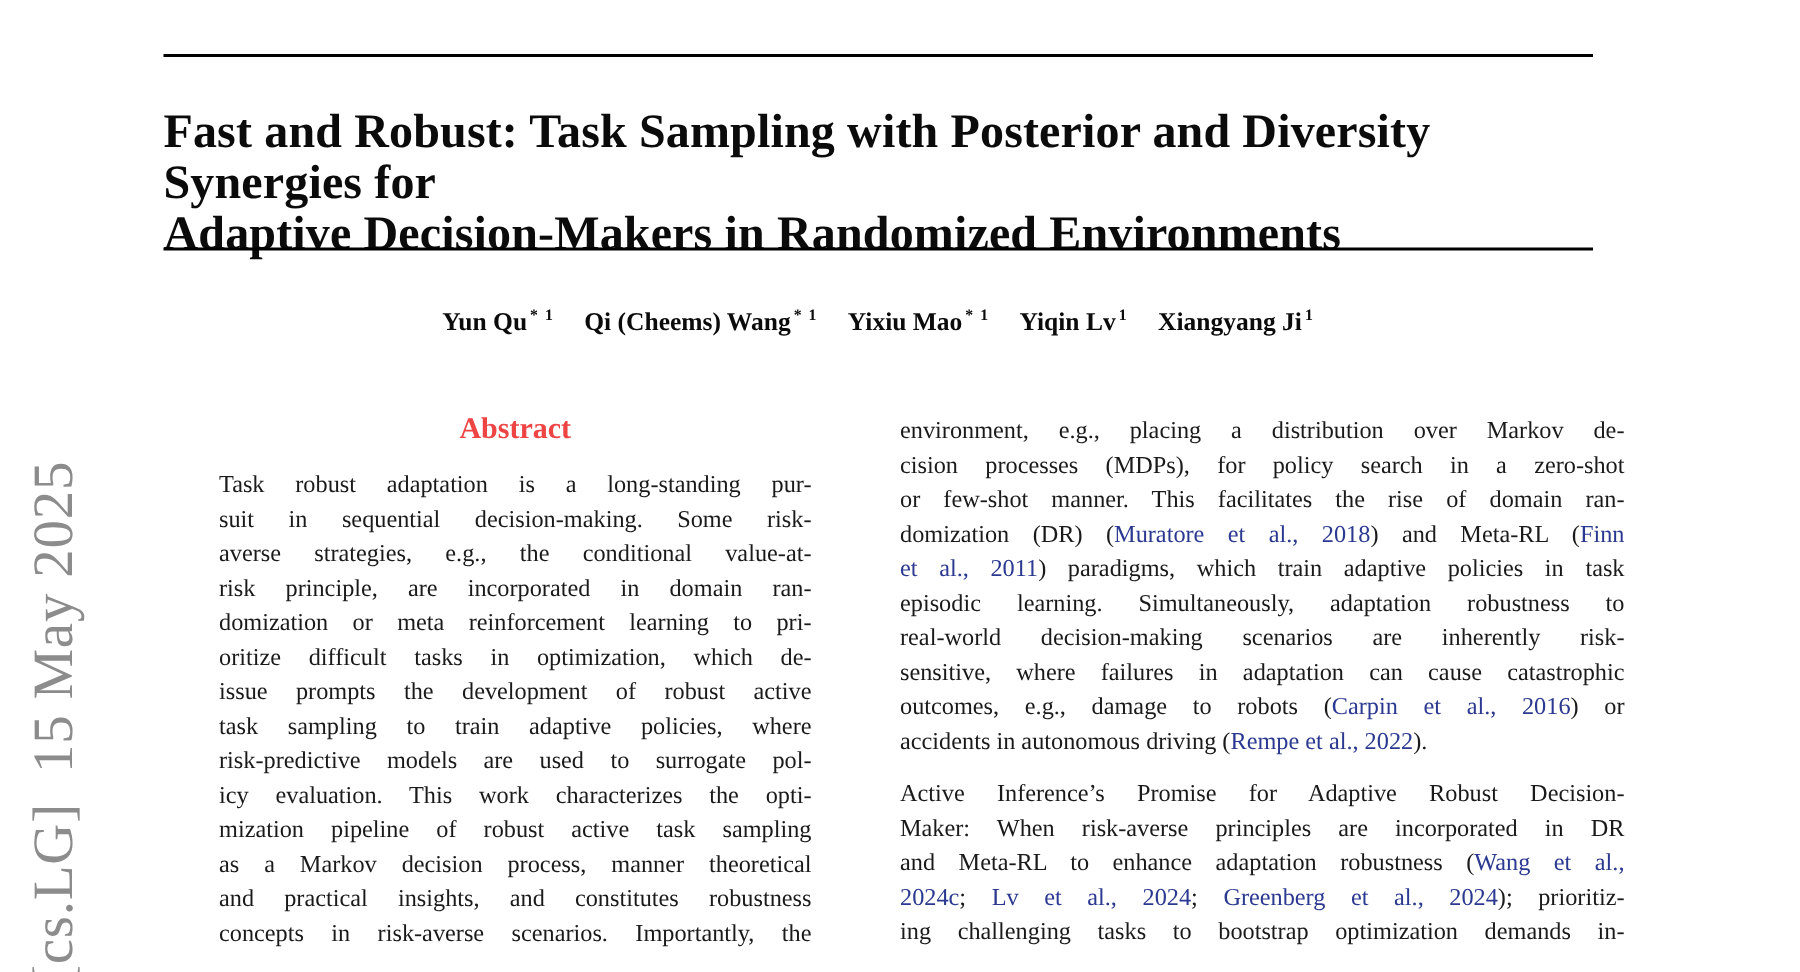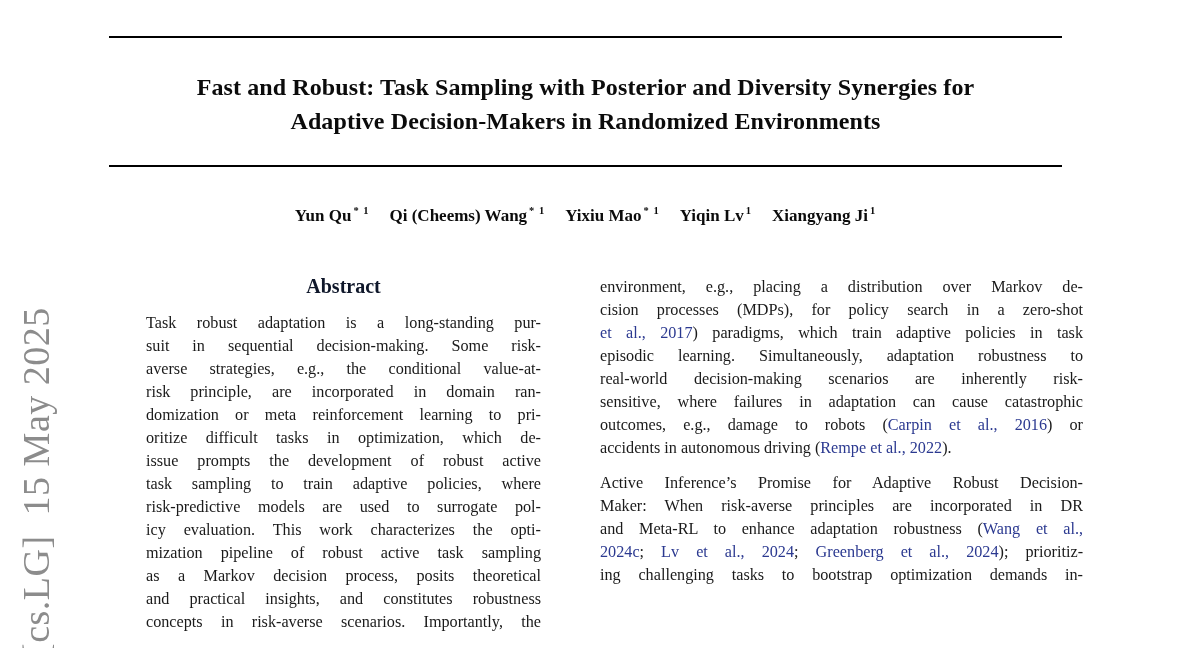--- a/index.html
+++ b/index.html
@@ -7,33 +7,33 @@
     width:1200px; height:648px; overflow:hidden; position:relative;
     background:#ffffff; color:#141414;
     font-family:"Liberation Serif", serif;
   }
   .rule { position:absolute; left:109px; width:953px; height:2px; background:#000; }
   #rule-top { top:36px; }
   #rule-bottom { top:165px; }
 
   .title {
     position:absolute; left:109px; width:953px; top:70px;
-    text-align:center; font-weight:bold; font-size:24px; line-height:34px;
+    font-weight:bold; font-size:32px; line-height:34px;
     color:#0b0b0b; letter-spacing:0.1px;
   }
   .authors {
     position:absolute; left:109px; width:953px; top:205px;
     text-align:center; font-weight:bold; font-size:17px; color:#0b0b0b;
   }
   .author { margin:16px 10px; white-space:nowrap; }
   .author sup { font-size:10.5px; vertical-align:super; margin-left:2px; letter-spacing:1px; }
 
   .abs-head {
     position:absolute; left:146px; width:395px; top:275px;
-    text-align:center; font-weight:bold; font-size:20px; color:#0f172a;
+    text-align:center; font-weight:bold; font-size:20px; color:#ef4444;
   }
   .col { position:absolute; font-size:16.2px; line-height:23px; color:#1a1a1a; }
   #abstract-text { left:146px; width:395px; top:312px; }
   #intro-column  { left:600px; width:483px; top:276px; }
   #intro-para-2  { margin-top:12px; }
 
   .tline { text-align:justify; text-align-last:justify; }
   .tline.noj { text-align-last:left; }
   .cite { color:var(--cite-color,#2b3990); }
   .b { font-weight:normal; }
@@ -68,30 +68,32 @@
     <div class="tline"><span>suit in sequential decision-making. Some risk-</span></div>
     <div class="tline"><span>averse strategies, e.g., the conditional value-at-</span></div>
     <div class="tline"><span>risk principle, are incorporated in domain ran-</span></div>
     <div class="tline"><span>domization or meta reinforcement learning to pri-</span></div>
     <div class="tline"><span>oritize difficult tasks in optimization, which de-</span></div>
     <div class="tline"><span>issue prompts the development of robust active</span></div>
     <div class="tline"><span>task sampling to train adaptive policies, where</span></div>
     <div class="tline"><span>risk-predictive models are used to surrogate pol-</span></div>
     <div class="tline"><span>icy evaluation. This work characterizes the opti-</span></div>
     <div class="tline"><span>mization pipeline of robust active task sampling</span></div>
-    <div class="tline"><span>as a Markov decision process, posits theoretical</span></div>
+    <div class="tline"><span>as a Markov decision process, manner theoretical</span></div>
     <div class="tline"><span>and practical insights, and constitutes robustness</span></div>
     <div class="tline"><span>concepts in risk-averse scenarios. Importantly, the</span></div>
   </div>
 
 <div class="col" id="intro-column">
   <div id="intro-para-1">
       <div class="tline"><span>environment, e.g., placing a distribution over Markov de-</span></div>
       <div class="tline"><span>cision processes (MDPs), for policy search in a zero-shot</span></div>
-      <div class="tline"><span class="cite">et al., 2017</span><span>) paradigms, which train adaptive policies in task</span></div>
+      <div class="tline"><span>or few-shot manner. This facilitates the rise of domain ran-</span></div>
+      <div class="tline"><span>domization (DR) (</span><span class="cite">Muratore et al., 2018</span><span>) and Meta-RL (</span><span class="cite">Finn</span></div>
+      <div class="tline"><span class="cite">et al., 2011</span><span>) paradigms, which train adaptive policies in task</span></div>
       <div class="tline"><span>episodic learning. Simultaneously, adaptation robustness to</span></div>
       <div class="tline"><span>real-world decision-making scenarios are inherently risk-</span></div>
       <div class="tline"><span>sensitive, where failures in adaptation can cause catastrophic</span></div>
       <div class="tline"><span>outcomes, e.g., damage to robots (</span><span class="cite">Carpin et al., 2016</span><span>) or</span></div>
       <div class="tline noj"><span>accidents in autonomous driving (</span><span class="cite">Rempe et al., 2022</span><span>).</span></div>
     </div>
   <div id="intro-para-2">
       <div class="tline"><span class="b">Active Inference’s Promise for Adaptive Robust Decision-</span></div>
       <div class="tline"><span class="b">Maker:</span><span> When risk-averse principles are incorporated in DR</span></div>
       <div class="tline"><span>and Meta-RL to enhance adaptation robustness (</span><span class="cite">Wang et al.,</span></div>

